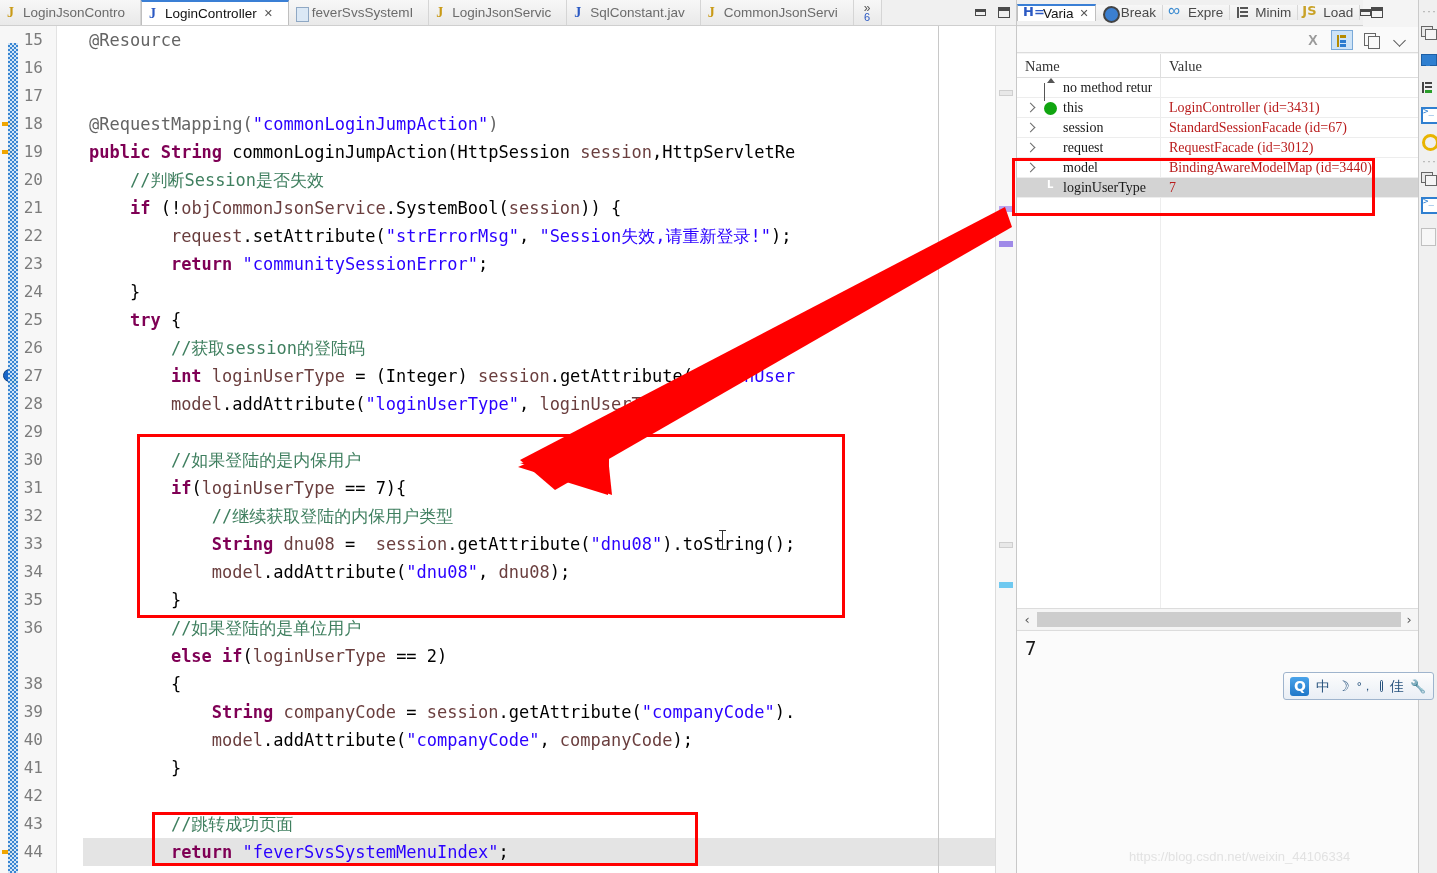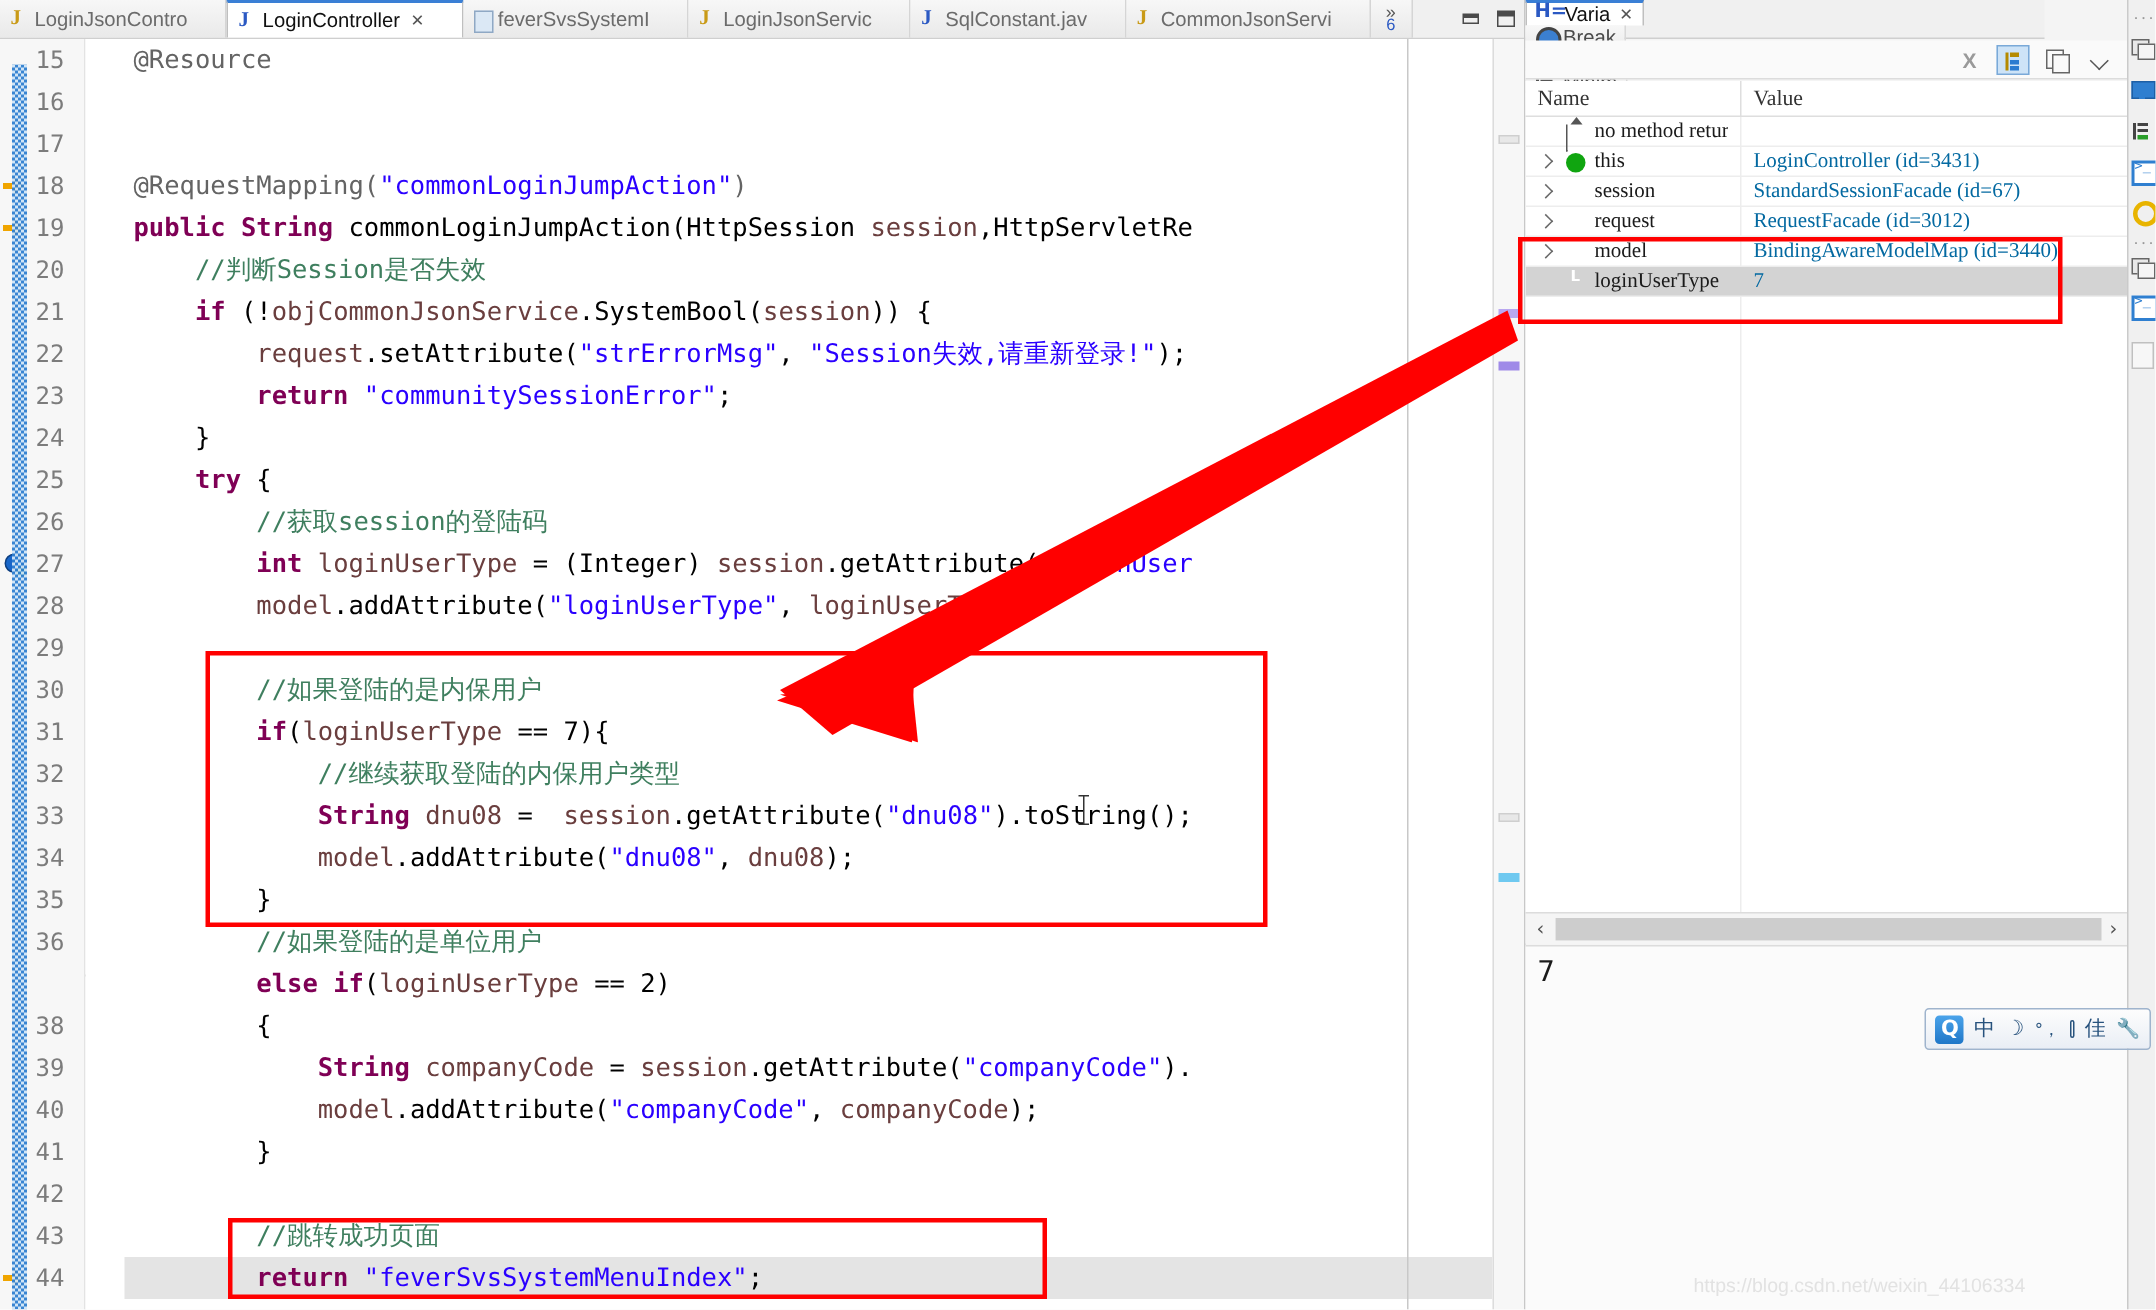--- a/index.html
+++ b/index.html
@@ -18,21 +18,21 @@
   }
   
   #tab-bar {
     position: absolute; left: 0; top: 0; width: 1016px; height: 26px;
     background: #f0f0f0;
     border-bottom: 1px solid #cfcfcf;
     display: flex; align-items: stretch;
   }
   .tab {
     display: flex; align-items: center; gap: 5px;
-    padding: 0 25px 0 7px;
+    padding: 0 15px 0 7px;
     font-size: 13.5px;
     color: #6b6b6b;
     border-right: 1px solid #d5d5d5;
     background: linear-gradient(#f7f7f7, #e9e9e9);
     white-space: nowrap;
     cursor: default;
   }
   .tab.active {
     background: #ffffff;
     color: #1a1a1a;
@@ -169,23 +169,22 @@
   }
   .ovmark { position: absolute; left: 3px; width: 14px; height: 6px; }
 
   
   #right-panel {
     position: absolute; left: 1016px; top: 0; width: 402px; height: 873px;
     background: #f4f4f4; border-left: 1px solid #c8c8c8;
   }
   #view-tabs {
     position: absolute; left: 0; top: 0; width: 346px; height: 26px;
-    display: flex; align-items: flex-start; background: #f0f0f0;
+    display: flex; align-items: center; background: #f0f0f0;
     border-bottom: 1px solid #cfcfcf;
-    flex-direction: column;
   }
   .vtab {
     display: flex; align-items: center; gap: 4px; padding: 0 6px;
     font-size: 13.5px; color: #4a4a4a; cursor: default;
     border-right: 1px solid #d8d8d8;
     background: linear-gradient(#f7f7f7, #ececec);
     white-space: nowrap;
   }
   .vtab.active {
     background: #ffffff; color: #111;
@@ -316,21 +315,21 @@
     border-bottom: 5px solid #555;
     border-left: 4px solid transparent; border-right: 4px solid transparent;
   }
   .vrow-name {
     position: absolute; left: 46px; top: 0; line-height: 20px;
     font-size: 14px; color: #1a1a1a; font-family: "Liberation Serif", serif;
     white-space: nowrap; max-width: 97px; overflow: hidden;
   }
   .vrow-val {
     position: absolute; left: 152px; top: 0; line-height: 20px;
-    font-size: 14px; color: #0369a1; font-family: "Liberation Serif", serif;
+    font-size: 14px; color: #b91c1c; font-family: "Liberation Serif", serif;
     white-space: nowrap;
   }
   #vrows-split {
     position: absolute; left: 143px; top: 0; width: 1px; height: 530px;
     background: #ededed;
   }
 
   #var-hscroll {
     position: absolute; left: 0; top: 608px; width: 402px; height: 21px;
     background: #f5f5f5; border-top: 1px solid #dcdcdc;

